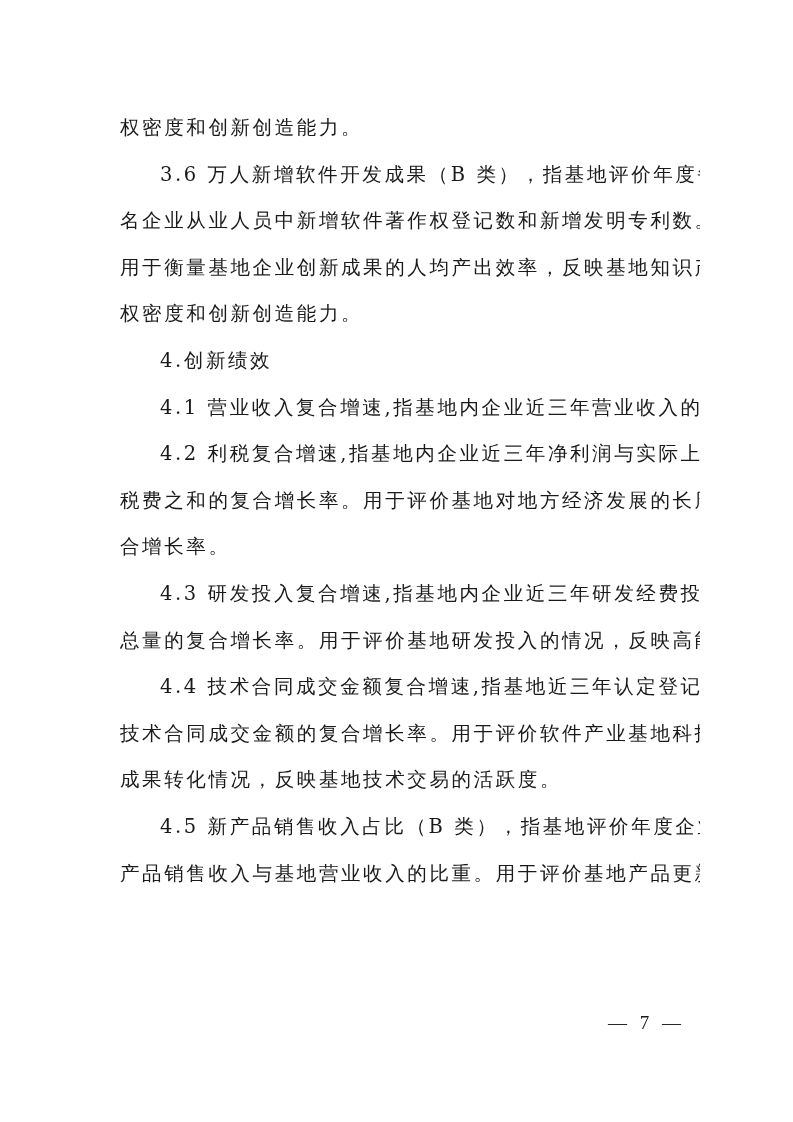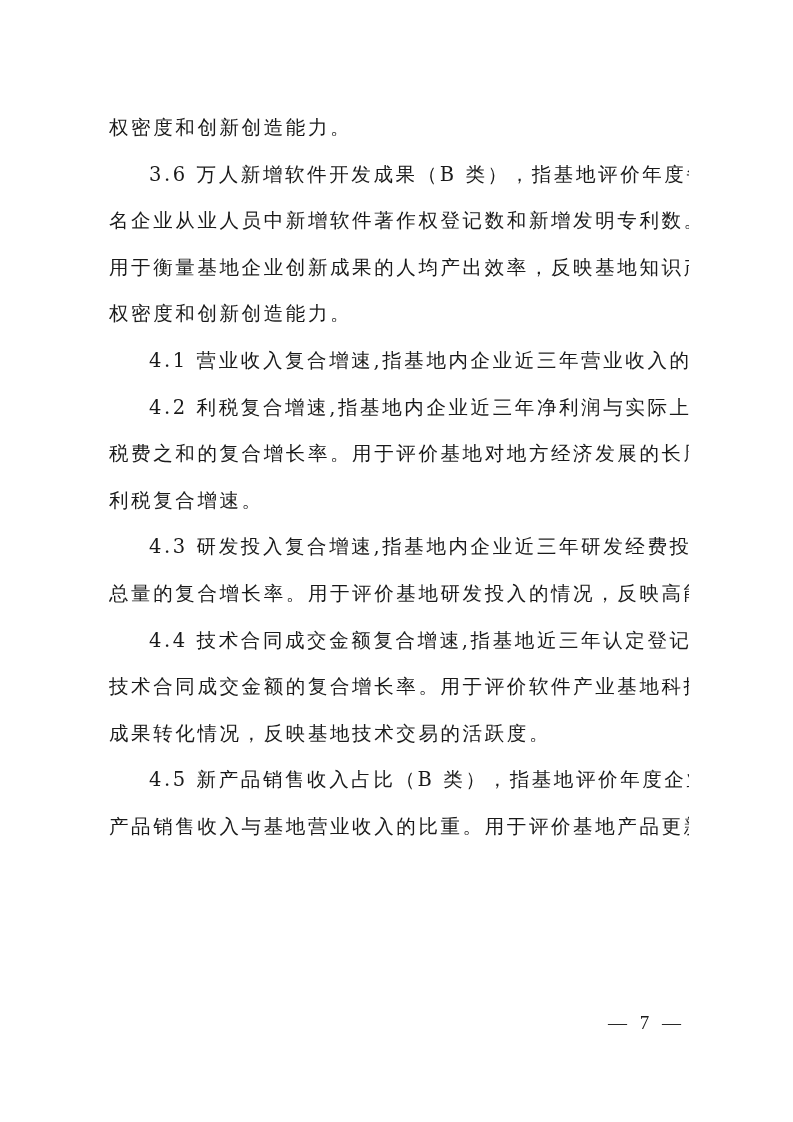--- a/index.html
+++ b/index.html
@@ -10,21 +10,21 @@
     body {
       width: 793px;
       height: 1122px;
       position: relative;
       overflow: hidden;
       font-family: "DejaVu Serif", "Liberation Serif", serif;
       color: #1a1a1a;
     }
     .page {
       position: absolute;
-      left: 109px;
+      left: 120px;
       top: 105px;
       width: 580px;
     }
     .line {
       height: 46.6px;
       line-height: 46.6px;
       font-size: 19.5px;
       white-space: nowrap;
       letter-spacing: 2.6px;
       text-align: justify;
@@ -49,24 +49,25 @@
   </style>
 </head>
 <body>
 
 <div class="page">
   <div class="line last">权密度和创新创造能力。</div>
   <div class="line indent">3.6 万人新增软件开发成果（B 类），指基地评价年度每万</div>
   <div class="line">名企业从业人员中新增软件著作权登记数和新增发明专利数。</div>
   <div class="line">用于衡量基地企业创新成果的人均产出效率，反映基地知识产</div>
   <div class="line last">权密度和创新创造能力。</div>
+  <div class="line indent last">4.创新绩效</div>
   <div class="line indent">4.1 营业收入复合增速,指基地内企业近三年营业收入的复</div>
   <div class="line indent">4.2 利税复合增速,指基地内企业近三年净利润与实际上缴</div>
   <div class="line">税费之和的复合增长率。用于评价基地对地方经济发展的长周</div>
-  <div class="line last">利税复合增速。</div>
+  <div class="line last">合增长率。</div>
   <div class="line indent">4.3 研发投入复合增速,指基地内企业近三年研发经费投入</div>
   <div class="line">总量的复合增长率。用于评价基地研发投入的情况，反映高能</div>
   <div class="line indent">4.4 技术合同成交金额复合增速,指基地近三年认定登记的</div>
   <div class="line">技术合同成交金额的复合增长率。用于评价软件产业基地科技</div>
   <div class="line last">成果转化情况，反映基地技术交易的活跃度。</div>
   <div class="line indent">4.5 新产品销售收入占比（B 类），指基地评价年度企业新</div>
   <div class="line">产品销售收入与基地营业收入的比重。用于评价基地产品更新</div>
 </div>
 
 <div class="page-number">— 7 —</div>

